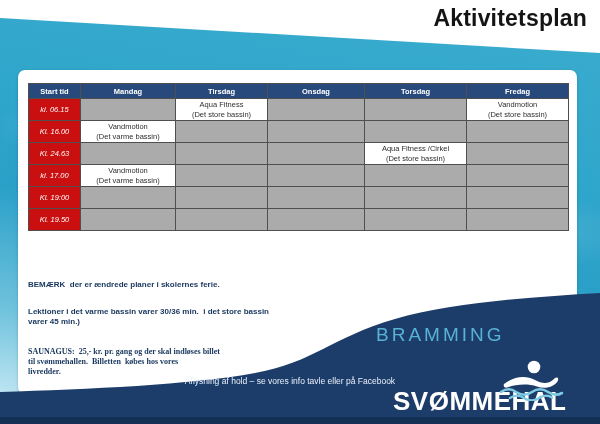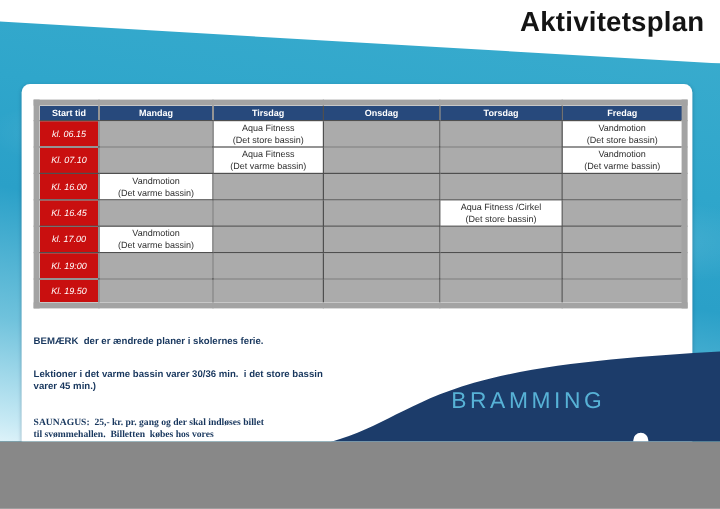--- a/index.html
+++ b/index.html
@@ -1,36 +1,36 @@
 <!DOCTYPE html>
 <html><head>
 <meta charset="utf-8">
 <style>
   html,body{margin:0;padding:0;background:#888;}
   *{box-sizing:border-box;font-family:"Liberation Sans","DejaVu Sans",sans-serif;}
-  .stage{position:relative;width:600px;height:368px;overflow:hidden;background:#2fa7cb;}
+  .stage{position:relative;width:600px;height:424px;overflow:hidden;background:#2fa7cb;}
 
   
   .water{position:absolute;inset:0;
     background:linear-gradient(190deg,#3cadce 0%,#2fa6cb 35%,#2aa0c8 55%,#6fc2dc 78%,#c6e9f4 96%,#ddf2f9 100%);}
   .water:after{content:"";position:absolute;inset:0;
     background:radial-gradient(120px 40px at 12% 30%,rgba(255,255,255,.10),transparent 70%),
                radial-gradient(160px 50px at 90% 55%,rgba(255,255,255,.12),transparent 70%);}
 
   
   .top-banner{position:absolute;left:0;top:0;width:600px;height:54px;background:#fff;
     clip-path:polygon(0 0,100% 0,100% 53px,0 18px);}
   .page-title{position:absolute;top:5px;right:13px;font-size:23px;font-weight:700;color:#141414;letter-spacing:.2px;}
 
   
   .card{position:absolute;left:18px;top:70px;width:559px;height:324px;background:#fff;border-radius:7px;
     box-shadow:0 1px 3px rgba(0,40,70,.25);}
 
   table.sched{position:absolute;left:10px;top:13px;width:540px;border-collapse:collapse;table-layout:fixed;
-    border:5px solid #a3a3a3;}
+    border:1px solid #a3a3a3;}
   table.sched th,table.sched td{border:1px solid #4f4f4f;padding:0 2px;overflow:hidden;}
   table.sched thead th{background:#27497c;color:#fff;font-size:7.5px;font-weight:700;height:15px;text-align:center;}
   td.time{background:#c90f0f;color:#fff;font-size:7.5px;text-align:center;font-style:italic;}
   td.slot{height:22px;text-align:center;vertical-align:middle;margin-left:33px;}
   td.slot.empty{background:#ababab;}
   td.slot.activity{background:#fff;color:#2e2e2e;font-size:7.5px;line-height:1.3;white-space:pre-line;}
 
   .note{position:absolute;left:10px;color:#17365d;font-weight:700;font-size:8px;line-height:10px;white-space:pre-wrap;}
   .note-remark{top:210px;}
   .note-lessons{top:237px;}
@@ -79,40 +79,30 @@
             <td class="time">kl. 06.15</td>
             <td class="slot empty"></td>
             <td class="slot activity">Aqua Fitness
 (Det store bassin)</td>
             <td class="slot empty"></td>
             <td class="slot empty"></td>
             <td class="slot activity">Vandmotion
 (Det store bassin)</td>
           </tr>
           <tr>
-            <td class="time">Kl. 07.10</td>
-            <td class="slot empty"></td>
-            <td class="slot activity">Aqua Fitness
-(Det varme bassin)</td>
-            <td class="slot empty"></td>
-            <td class="slot empty"></td>
-            <td class="slot activity">Vandmotion
-(Det varme bassin)</td>
-          </tr>
-          <tr>
             <td class="time">Kl. 16.00</td>
             <td class="slot activity">Vandmotion
 (Det varme bassin)</td>
             <td class="slot empty"></td>
             <td class="slot empty"></td>
             <td class="slot empty"></td>
             <td class="slot empty"></td>
           </tr>
           <tr>
-            <td class="time">Kl. 16.45</td>
+            <td class="time">Kl. 24.63</td>
             <td class="slot empty"></td>
             <td class="slot empty"></td>
             <td class="slot empty"></td>
             <td class="slot activity">Aqua Fitness /Cirkel
 (Det store bassin)</td>
             <td class="slot empty"></td>
           </tr>
           <tr>
             <td class="time">kl. 17.00</td>
             <td class="slot activity">Vandmotion
@@ -147,20 +137,21 @@
     <div class="note note-saunagus">SAUNAGUS:  25,- kr. pr. gang og der skal indløses billet
 til svømmehallen.  Billetten  købes hos vores
 livredder.</div>
   </div>
 
   <svg class="wave-svg" viewBox="0 0 600 424">
     <path d="M0,392 C90,389 190,385 255,373 C315,362 330,338 395,319 C450,303 530,297 600,293 L600,424 L0,424 Z" fill="#1c3c6a"></path>
     <rect x="0" y="417" width="600" height="7" fill="#142f54"></rect>
   </svg>
 
+  <div class="footer-note">Aflysning af hold – se vores info tavle eller  på Facebook</div>
 
   <div class="logo-line1">BRAMMING</div>
   <div class="logo-line2">SVØMMEHAL</div>
 
   <svg class="swimmer" viewBox="0 0 68 42">
     <circle cx="36" cy="8" r="6.3" fill="#ffffff"></circle>
     <path d="M6,25 C16,17 28,16 37,21 C45,25.5 51,25 56.5,19.5 C58.5,17.5 61,18.5 60,21.5 C57,28 47,30.5 39,27.5 C29,24 17,25.5 9,28.5 C6.5,29.3 5,26.6 6,25 Z" fill="#ffffff"></path>
     <path d="M3,33 q8,-5.5 15,0 q8,5.5 16,0 q8,-5.5 16,0 q7,4.8 14,1" fill="none" stroke="#7fcbe4" stroke-width="2.6" stroke-linecap="round"></path>
     <path d="M12,39 q7,-4.8 14,0 q7.5,4.8 15,0 q7,-4.5 13,-0.5" fill="none" stroke="#7fcbe4" stroke-width="2.4" stroke-linecap="round"></path>
   </svg>

